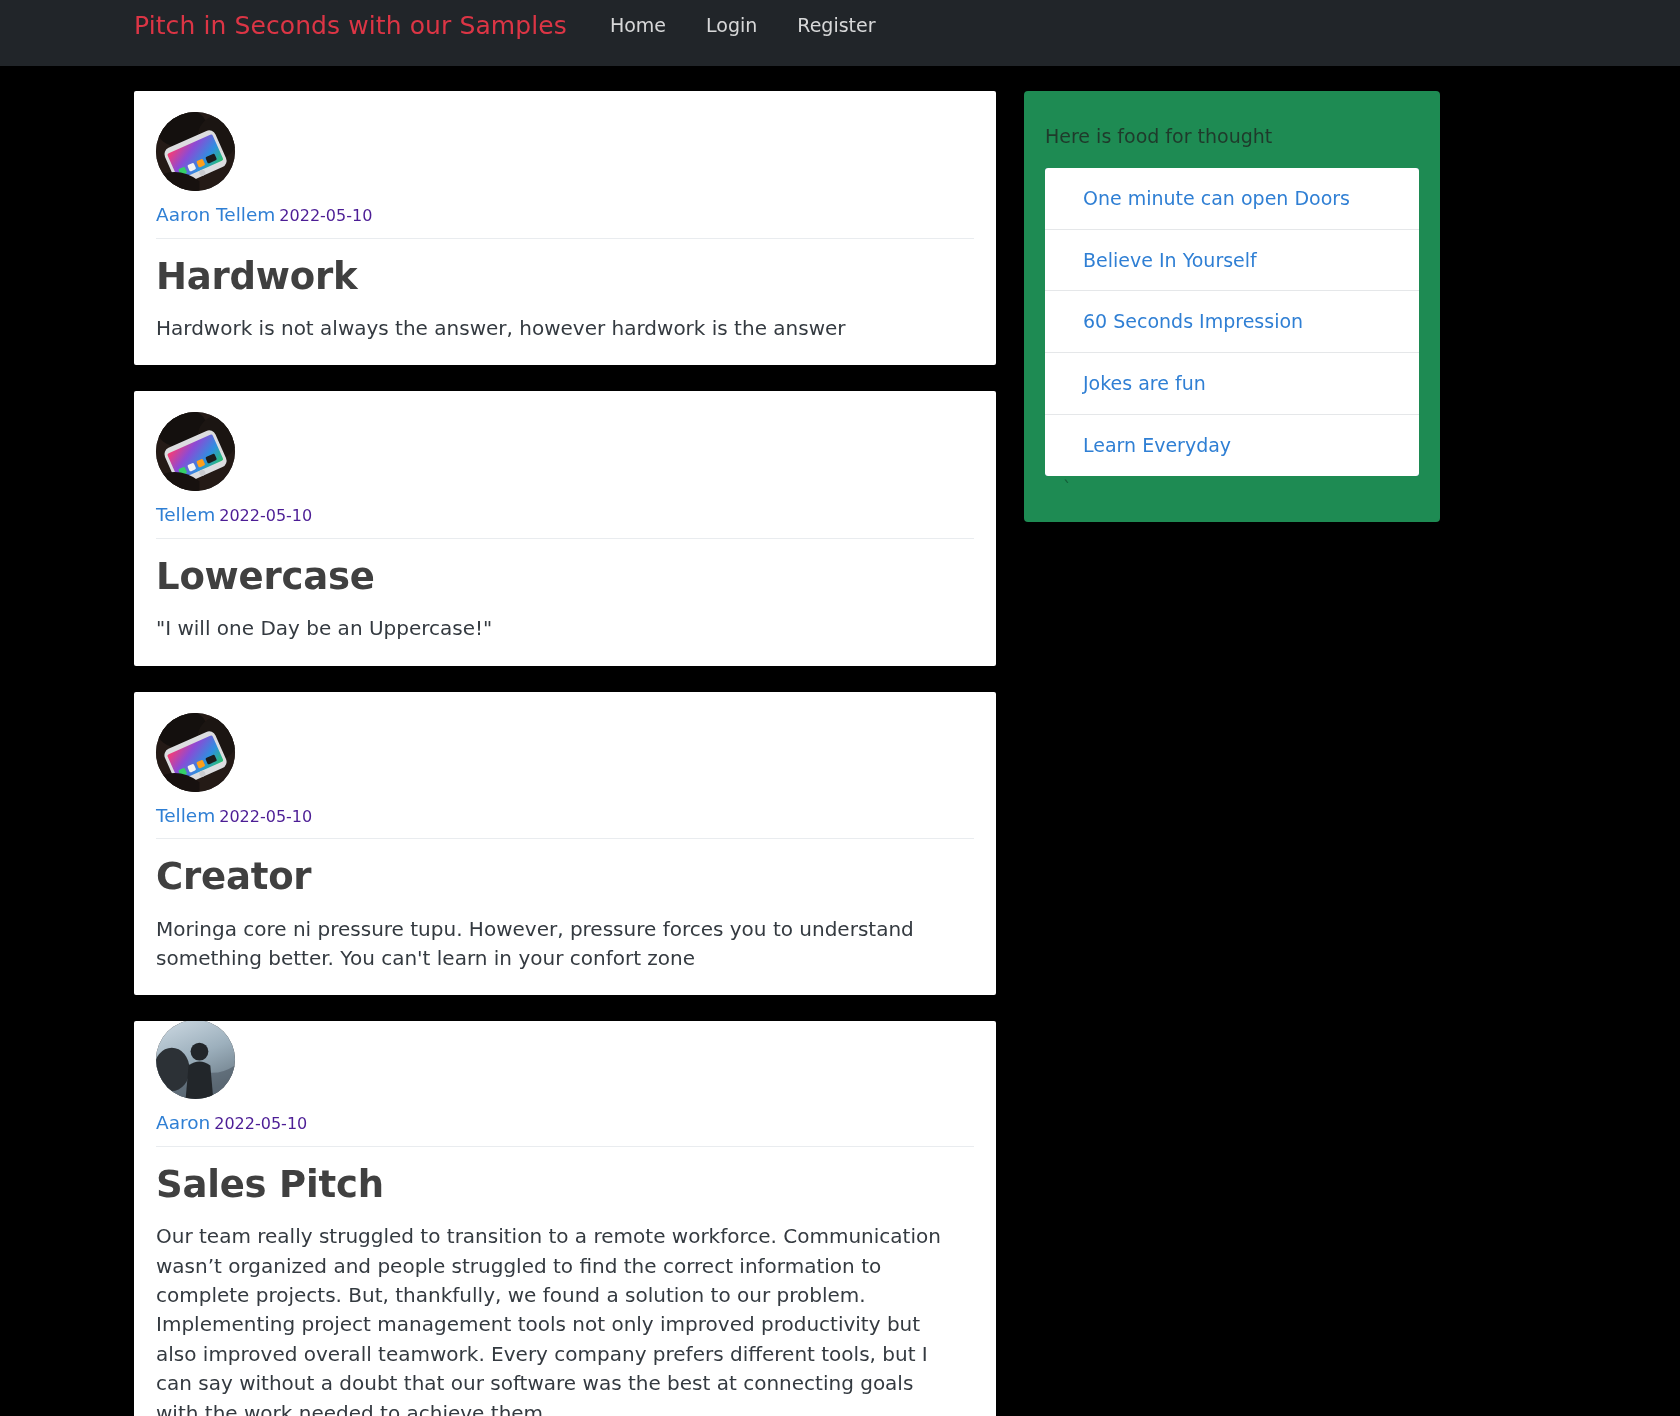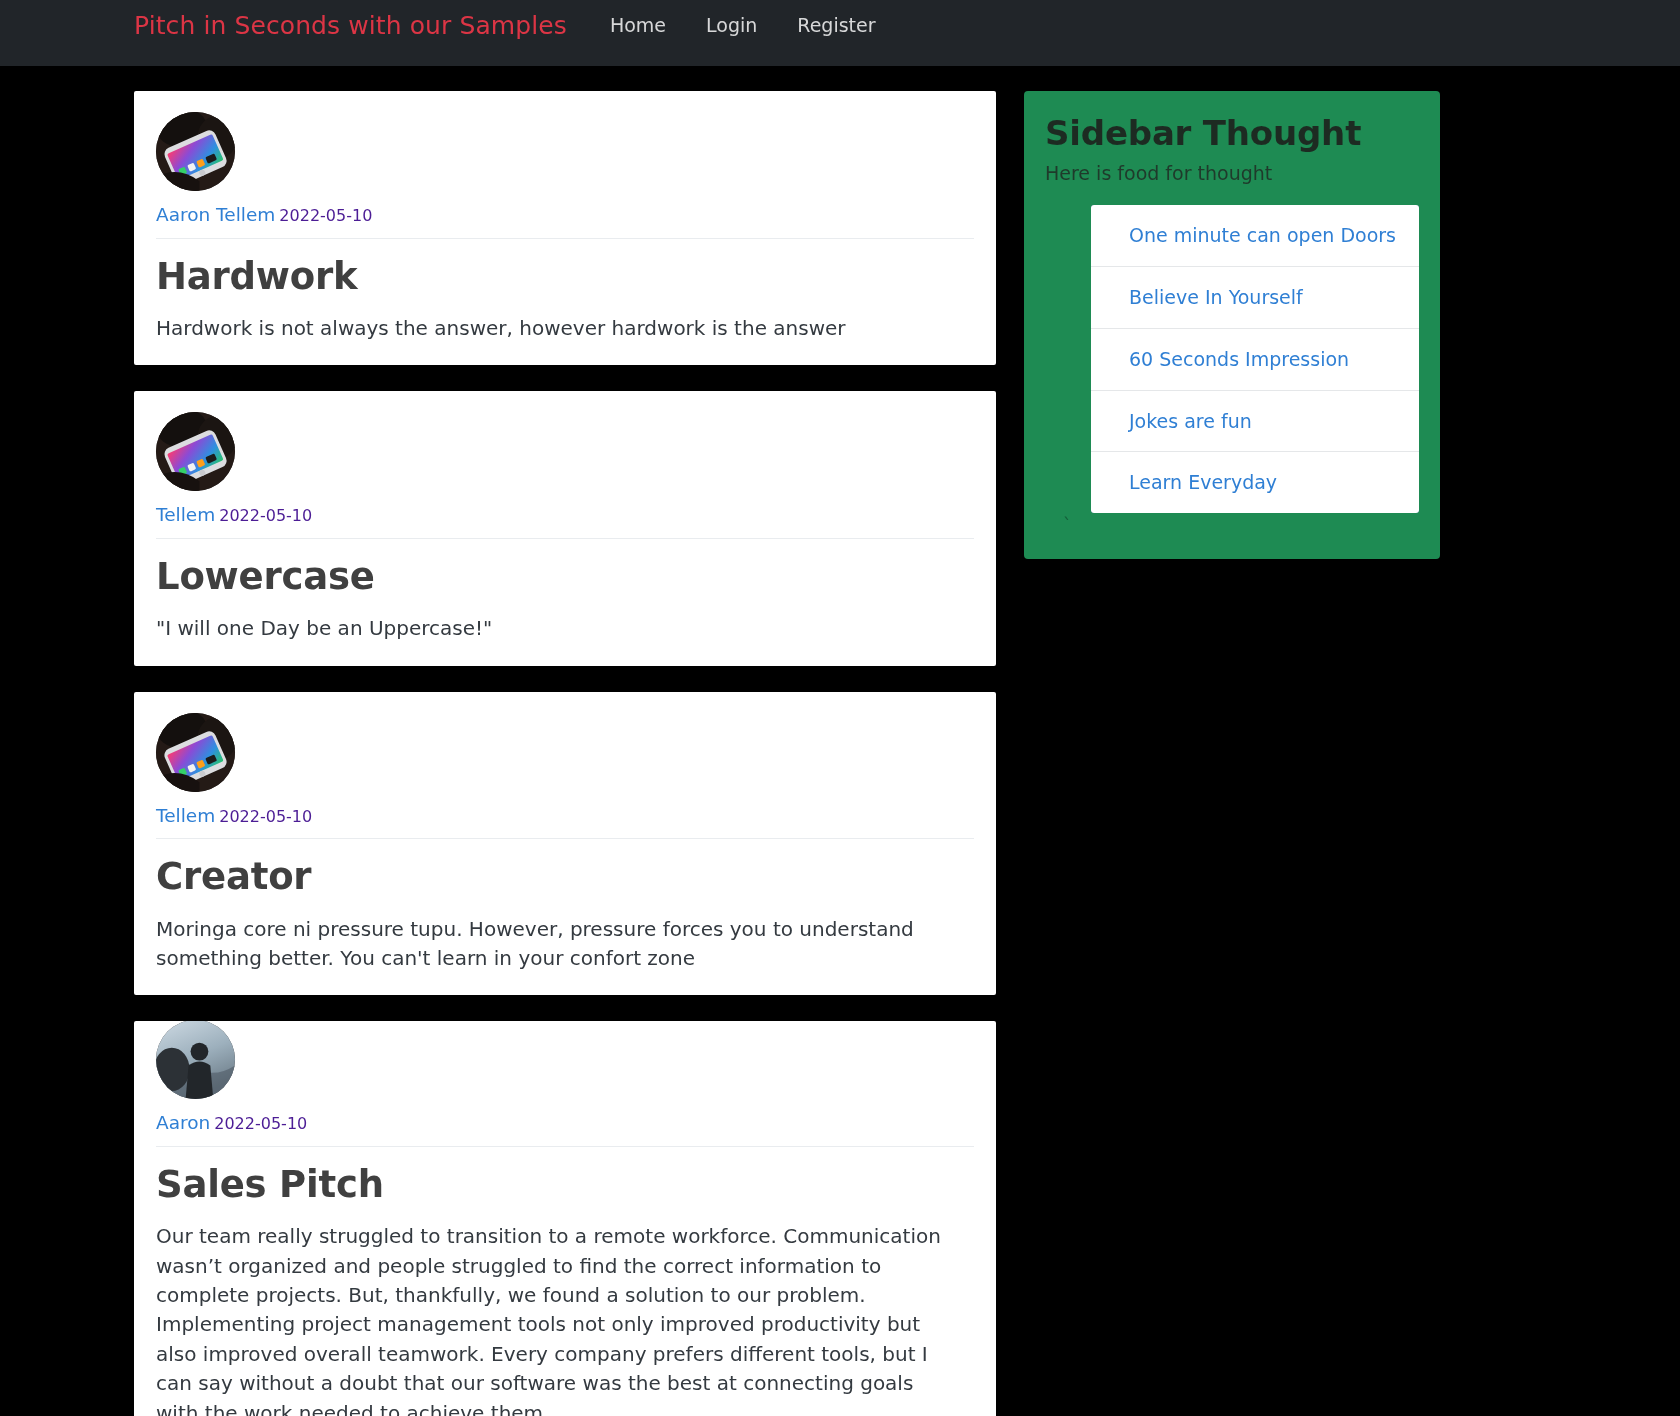--- a/index.html
+++ b/index.html
@@ -133,21 +133,20 @@
     margin: 10px 0 0 0;
     font-size: 19px;
     color: #1f3a2b;
     line-height: 1.2;
   }
   .list-group {
     margin-top: 20px;
     background: #0c4a6e;
     border-radius: 3px;
     overflow: hidden;
-    margin-left: 46px;
   }
   .list-item {
     display: block;
     padding: 19px 22px 19px 38px;
     font-size: 19px;
     color: #2f7fd4;
     text-decoration: none;
     border-bottom: 1px solid #e5e7e9;
     line-height: 1.2;
     background: #fff;
@@ -299,21 +298,20 @@
         <a class="author" href="#">Aaron</a><span class="date">2022-05-10</span>
       </div>
       <h2 class="post-title">Sales Pitch</h2>
       <p class="post-body">Our team really struggled to transition to a remote workforce. Communication wasn’t organized and people struggled to find the correct information to complete projects. But, thankfully, we found a solution to our problem. Implementing project management tools not only improved productivity but also improved overall teamwork. Every company prefers different tools, but I can say without a doubt that our software was the best at connecting goals with the work needed to achieve them.</p>
     </div>
 
   </div>
 
   <div class="side-col">
     <div class="sidebar">
-      <h3 class="sidebar-title">Sidebar Thought</h3>
       <p class="sidebar-sub">Here is food for thought</p>
       <div class="list-group">
         <a class="list-item" href="#">One minute can open Doors</a>
         <a class="list-item" href="#">Believe In Yourself</a>
         <a class="list-item" href="#">60 Seconds Impression</a>
         <a class="list-item" href="#">Jokes are fun</a>
         <a class="list-item" href="#">Learn Everyday</a>
       </div>
       <div class="sidebar-tail">`</div>
     </div>

